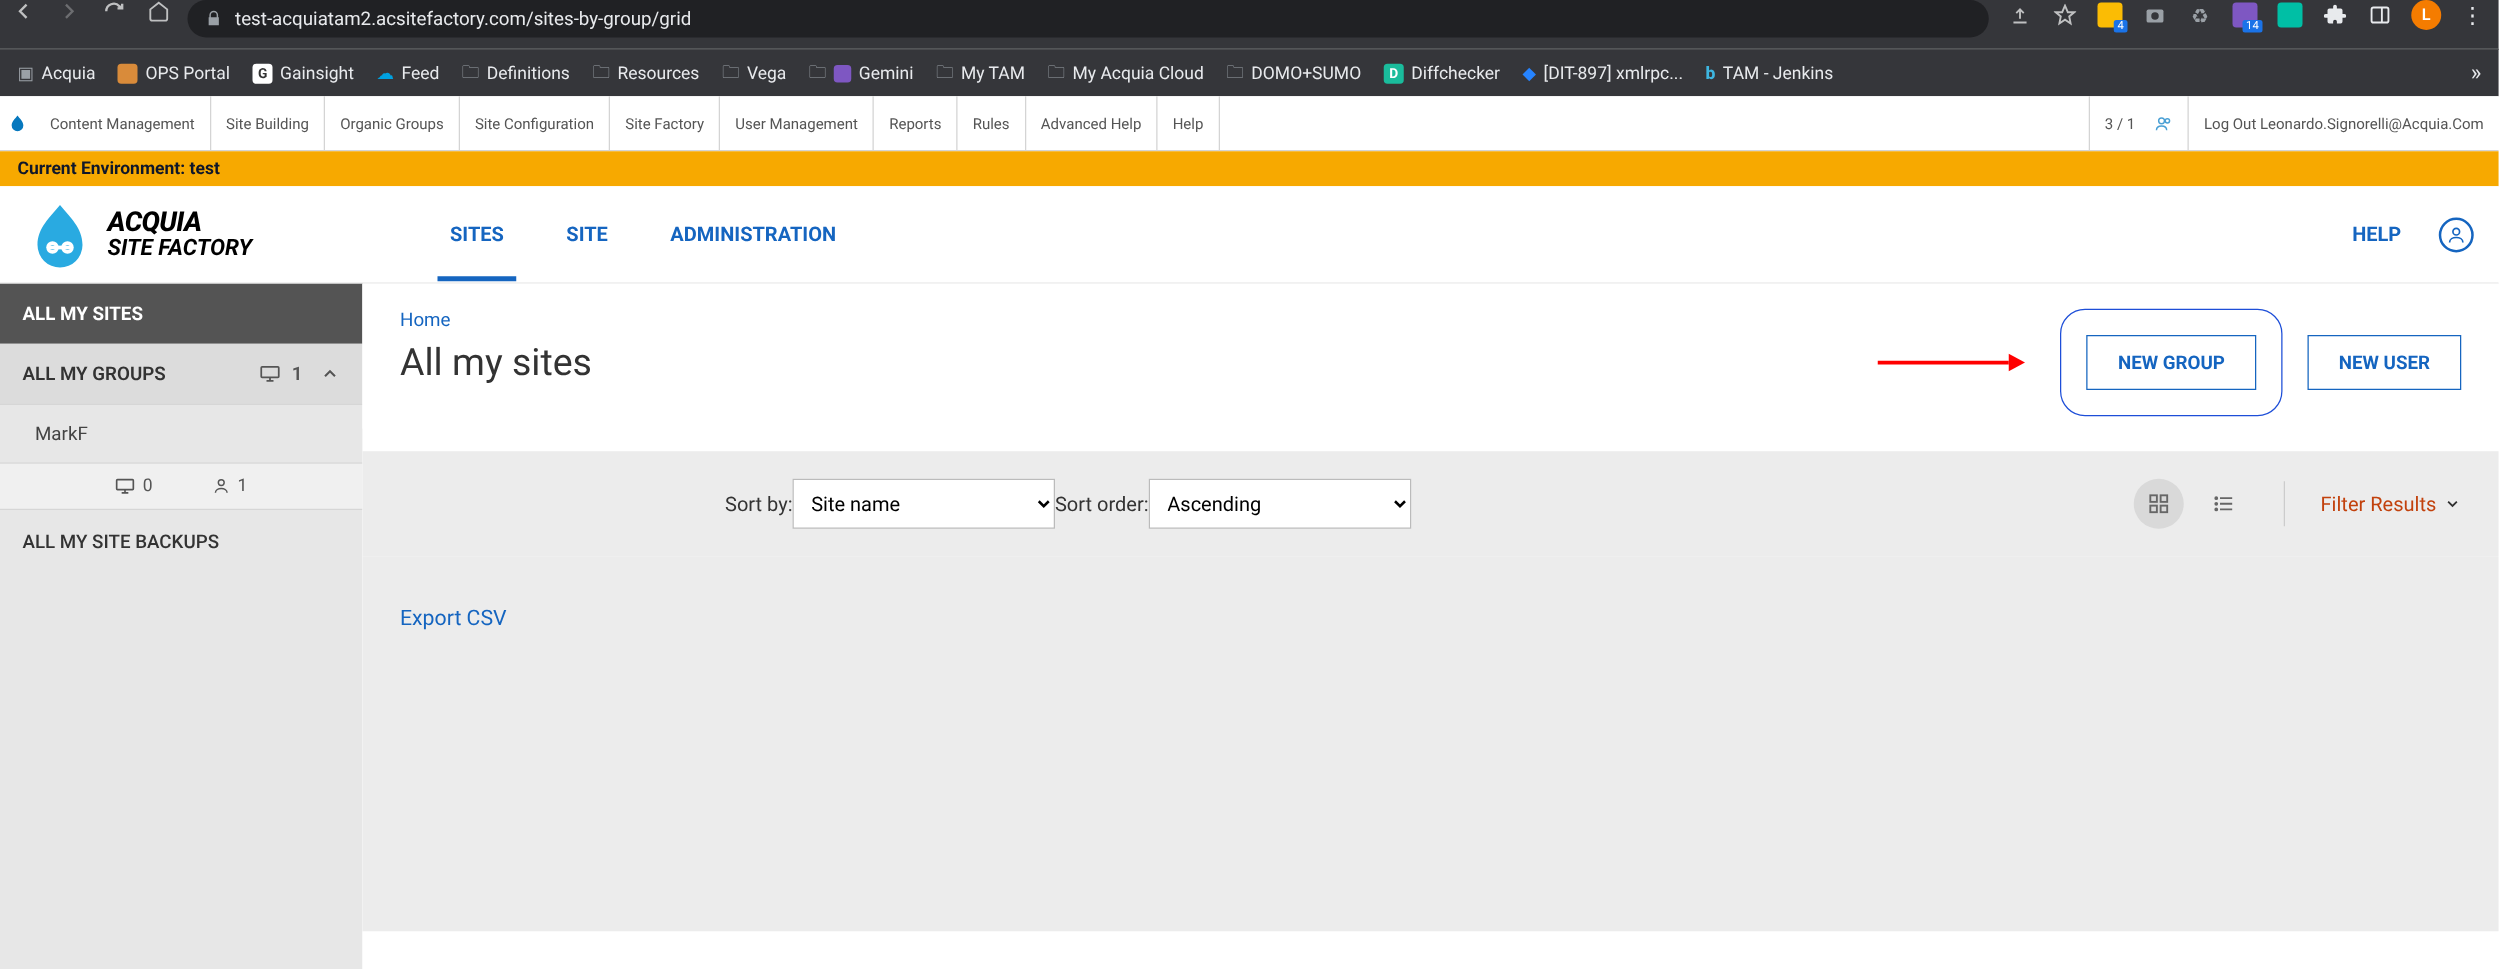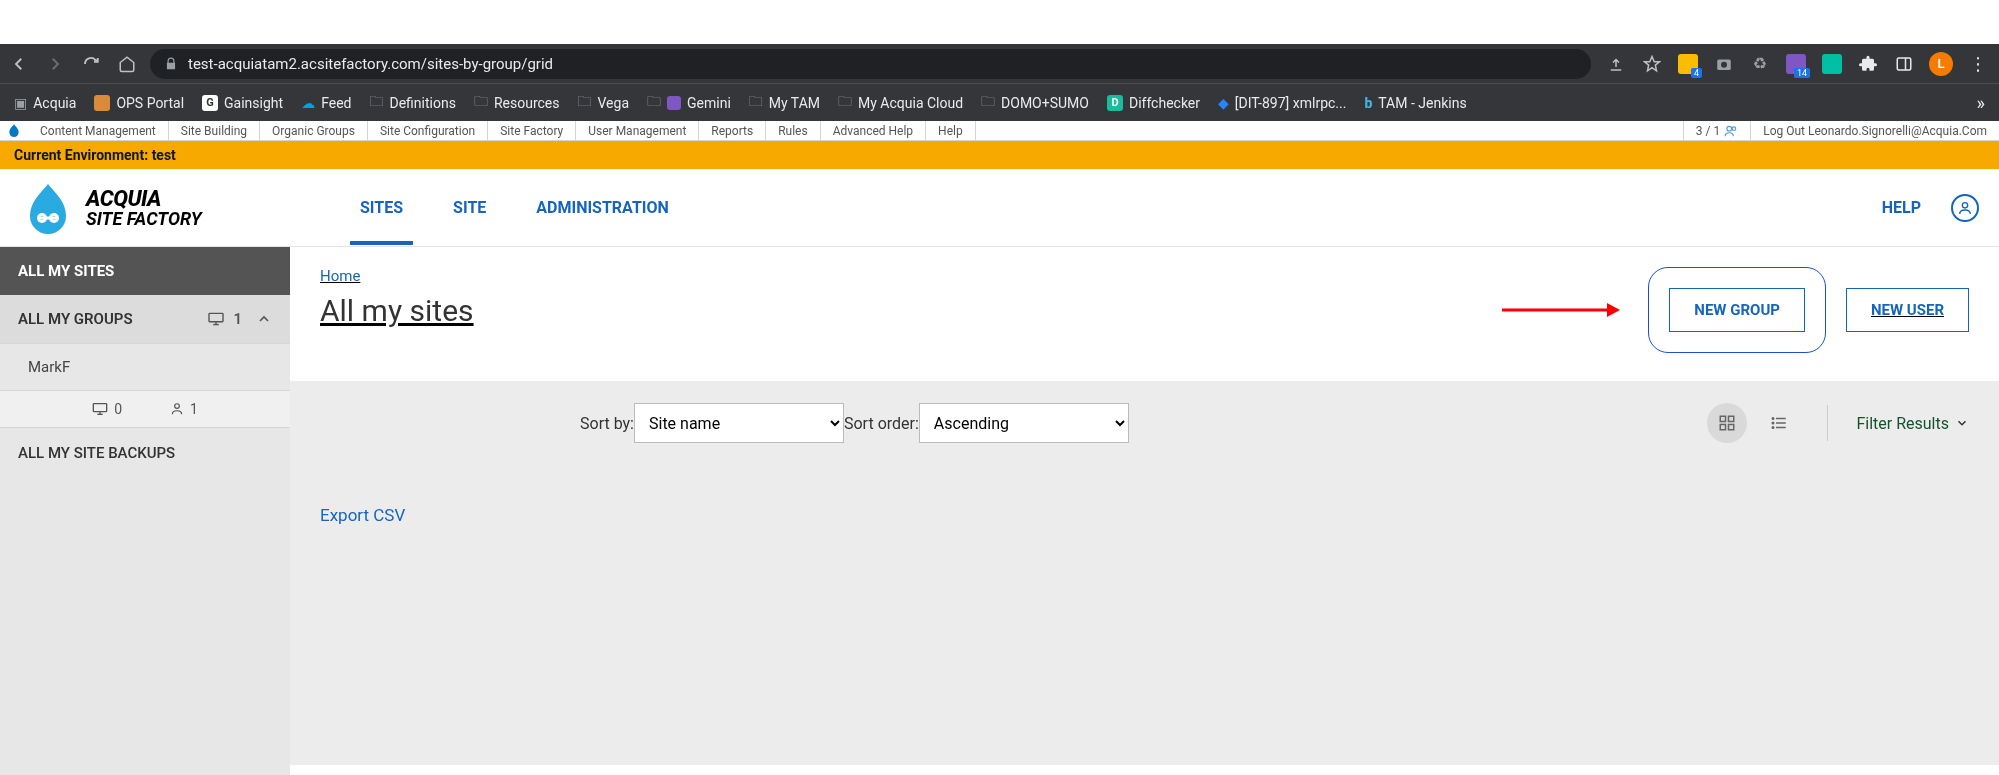--- a/index.html
+++ b/index.html
@@ -1,40 +1,40 @@
 <!DOCTYPE html>
 <html><head>
 <meta charset="utf-8">
 <style>
 * { margin: 0; padding: 0; box-sizing: border-box; font-family: -apple-system, BlinkMacSystemFont, "Segoe UI", Roboto, sans-serif; }
 body { background: #fff; width: 1999px; }
 
 
-.browser-chrome { background: #35363a; height: 39px; display: flex; align-items: center; padding: 0 10px; gap: 14px; margin-top: 44px; }
+.browser-chrome { background: #35363a; height: 39px; display: flex; align-items: flex-start; padding: 0 10px; gap: 14px; }
 .browser-chrome .nav-icons { display: flex; gap: 18px; align-items: center; color: #bfc0c1; }
 .browser-chrome .nav-icons svg { width: 18px; height: 18px; }
 .browser-chrome .url-bar { flex: 1; background: #202124; border-radius: 20px; height: 30px; display: flex; align-items: center; padding: 0 14px; gap: 10px; color: #e8eaed; font-size: 15px; }
 .browser-chrome .url-bar .lock { color: #9aa0a6; }
 .browser-chrome .right-icons { display: flex; gap: 14px; align-items: center; }
 .browser-chrome .right-icons .icon { width: 22px; height: 22px; display: flex; align-items: center; justify-content: center; color: #bfc0c1; }
 .browser-chrome .avatar-circle { width: 24px; height: 24px; border-radius: 50%; background: #f57c00; color: #fff; display: flex; align-items: center; justify-content: center; font-size: 13px; font-weight: 600; }
 
 
 .bookmarks-bar { background: #35363a; height: 38px; display: flex; align-items: center; padding: 0 14px; gap: 18px; border-top: 1px solid #4a4b4e; }
 .bookmarks-bar .bm { display: flex; align-items: center; gap: 6px; color: #e8eaed; font-size: 14px; white-space: nowrap; }
 .bookmarks-bar .bm .folder { color: #9aa0a6; }
 .bookmarks-bar .bm .sq { width: 16px; height: 16px; border-radius: 3px; }
 .bookmarks-bar .more { color: #e8eaed; margin-left: auto; font-size: 18px; }
 
 
-.admin-bar { background: #fff; height: 20px; display: flex; align-items: center; border-bottom: 1px solid #d4d4d4; font-size: 12px; color: #555; }
+.admin-bar { background: #fff; height: 44px; display: flex; align-items: center; border-bottom: 1px solid #d4d4d4; font-size: 12px; color: #555; }
 .admin-bar .admin-logo { width: 28px; display:flex; align-items:center; justify-content:center; }
 .admin-bar .admin-item { padding: 0 12px; border-right: 1px solid #d4d4d4; height: 100%; display: flex; align-items: center; }
 .admin-bar .spacer { flex: 1; }
-.admin-bar .right-item { padding: 0 12px; border-left: 1px solid #d4d4d4; height: 100%; display: flex; align-items: center; gap: 4px; }
+.admin-bar .right-item { padding: 0 12px; border-left: 1px solid #d4d4d4; height: 100%; display: flex; align-items: center; gap: 16px; }
 
 
 .env-banner { background: #f7a900; color: #0f172a; font-weight: 700; font-size: 14px; padding: 6px 14px; }
 
 
 .app-header { background: #fff; height: 78px; display: flex; align-items: center; padding: 0 20px; border-bottom: 1px solid #e4e4e4; }
 .app-header .logo { display: flex; align-items: center; gap: 10px; width: 280px; }
 .logo-drop { width: 56px; height: 56px; }
 .logo-text { display: flex; flex-direction: column; line-height: 1; }
 .logo-text .l1 { font-weight: 800; font-size: 22px; font-style: italic; letter-spacing: -0.5px; color: #000; }
@@ -54,36 +54,36 @@
 .sidebar .row.groups { font-weight: 600; background:#dcdcdc; }
 .sidebar .row .count-box { margin-left: auto; display: flex; align-items: center; gap: 8px; color: #555; }
 .sidebar .row .chev { margin-left: 14px; color: #555; }
 .sidebar .subrow { padding: 14px 28px; color: #444; font-size: 15px; border-bottom: 1px solid #d6d6d6; background: #e7e7e7; }
 .sidebar .stats { display: flex; justify-content: center; gap: 48px; padding: 10px 0; color: #555; font-size: 14px; border-bottom: 1px solid #d6d6d6; background:#f0f0f0; }
 .sidebar .stats span { display: flex; align-items: center; gap: 6px; }
 .sidebar .backups { padding: 16px 18px; color: #333; font-size: 15px; font-weight: 500; }
 
 
 .main { flex: 1; background: #fff; }
-.main-top { padding: 20px 30px 10px; display: flex; align-items: flex-start; position: relative; background:#fff;text-decoration:underline; }
+.main-top { padding: 20px 30px 10px; display: flex; align-items: flex-start; position: relative; background:#fff; }
 .breadcrumb { color: #1565c0; font-size: 15px; }
 .page-title { font-size: 30px; color: #333; margin-top: 8px; font-weight: 400; }
 .action-buttons { margin-left: auto; display: flex; gap: 20px; align-items: center; }
 .btn-outline { border: 1.5px solid #1565c0; color: #1565c0; background: #fff; font-weight: 700; font-size: 15px; padding: 12px 24px; }
 .highlight-box { border: 1px solid #1d4ed8; border-radius: 20px; padding: 20px; display: inline-block; }
 .arrow { color: #ff0000; font-size: 24px; display: flex; align-items: center; margin-right: 6px; }
 
 .toolbar { background: #ececec; padding: 22px 30px; display: flex; align-items: center; margin-top: 18px; }
 .toolbar .lbl { font-size: 16px; color: #333; }
 .toolbar select { height: 40px; width: 210px; font-size: 16px; padding: 0 10px; border: 1px solid #bbb; background: #fff; }
 .toolbar .view-toggle { margin-left: auto; display: flex; gap: 12px; align-items: center; }
 .toolbar .view-btn { width: 40px; height: 40px; display: flex; align-items: center; justify-content: center; color: #666; border-radius: 50%; }
 .toolbar .view-btn.active { background: #d9d9d9; }
 .toolbar .divider { width: 1px; height: 36px; background: #ccc; margin: 0 16px; }
-.toolbar .filter { font-size: 16px; color: #14532d; display: flex; align-items: center; gap: 6px; }
+.toolbar .filter { font-size: 16px; color: #c2410c; display: flex; align-items: center; gap: 6px; }
 
 .export { padding: 40px 30px; color: #1565c0; font-size: 17px; background: #ececec; min-height: 300px; }
 
 svg { display: block; }
 </style>
 </head>
 <body>
 
 <div class="browser-chrome">
   <div class="nav-icons">

